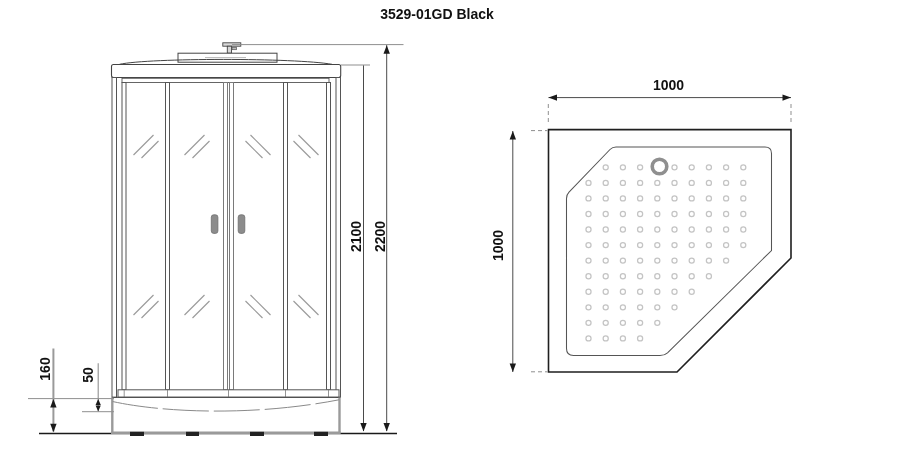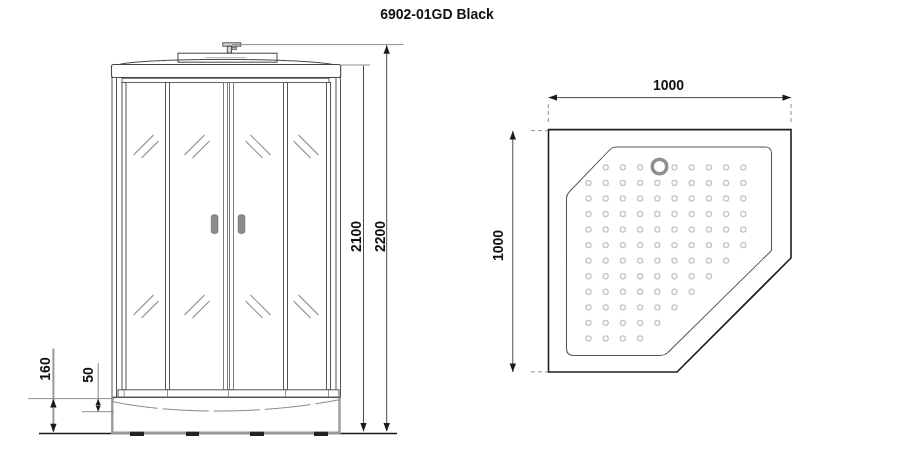--- a/index.html
+++ b/index.html
@@ -11,21 +11,21 @@
   .dim{font-family:"Liberation Sans",sans-serif;font-weight:700;font-size:14px;fill:#111;}
   .thin{stroke:#8f8f8f;stroke-width:1;fill:none;}
   .dimline{stroke:#4a4a4a;stroke-width:1;fill:none;}
   .frame{stroke:#555;stroke-width:1;fill:#ffffff;}
   .arrow{fill:#1a1a1a;stroke:none;}
 </style>
 </head>
 <body>
 
 <div class="canvas">
-  <div class="title">6902-01GD Black</div>
+  <div class="title">3529-01GD Black</div>
 
   <svg width="907" height="468" viewBox="0 0 907 468">
 
     <g>
 
       <path d="M39,433.5 H397" stroke="#1a1a1a" stroke-width="1.4" fill="none"></path>
 
       <g>
         <rect x="222.8" y="42.8" width="18" height="3.4" fill="#d8d8d8" stroke="#444" stroke-width="0.9"></rect>
         <rect x="227.3" y="46.2" width="4.2" height="7" fill="#d8d8d8" stroke="#444" stroke-width="0.9"></rect>

